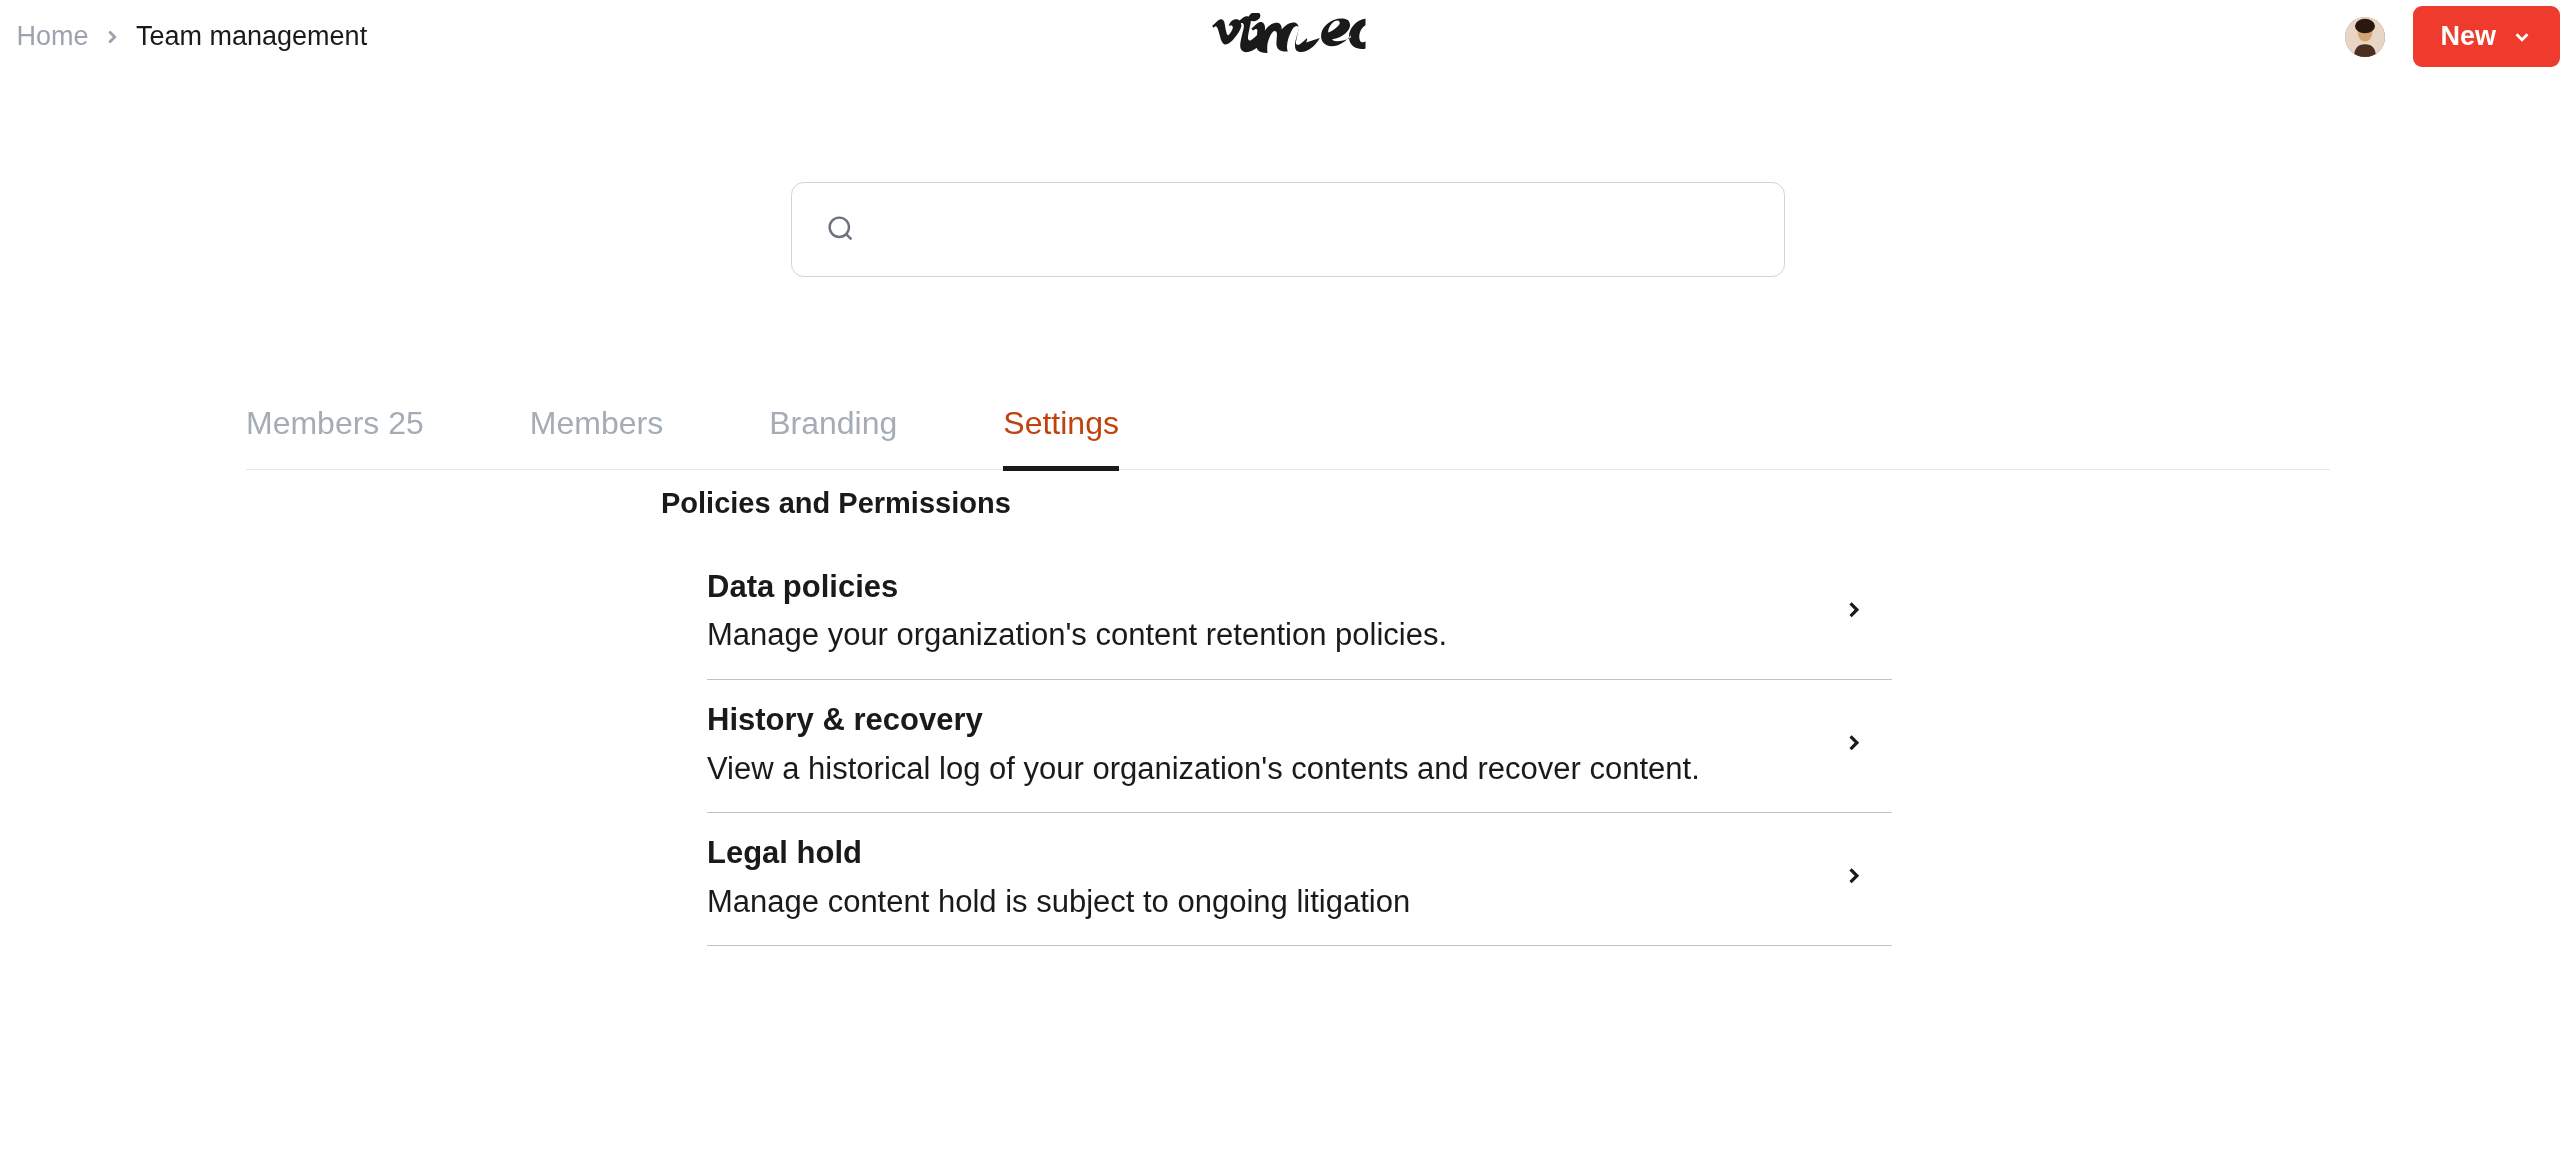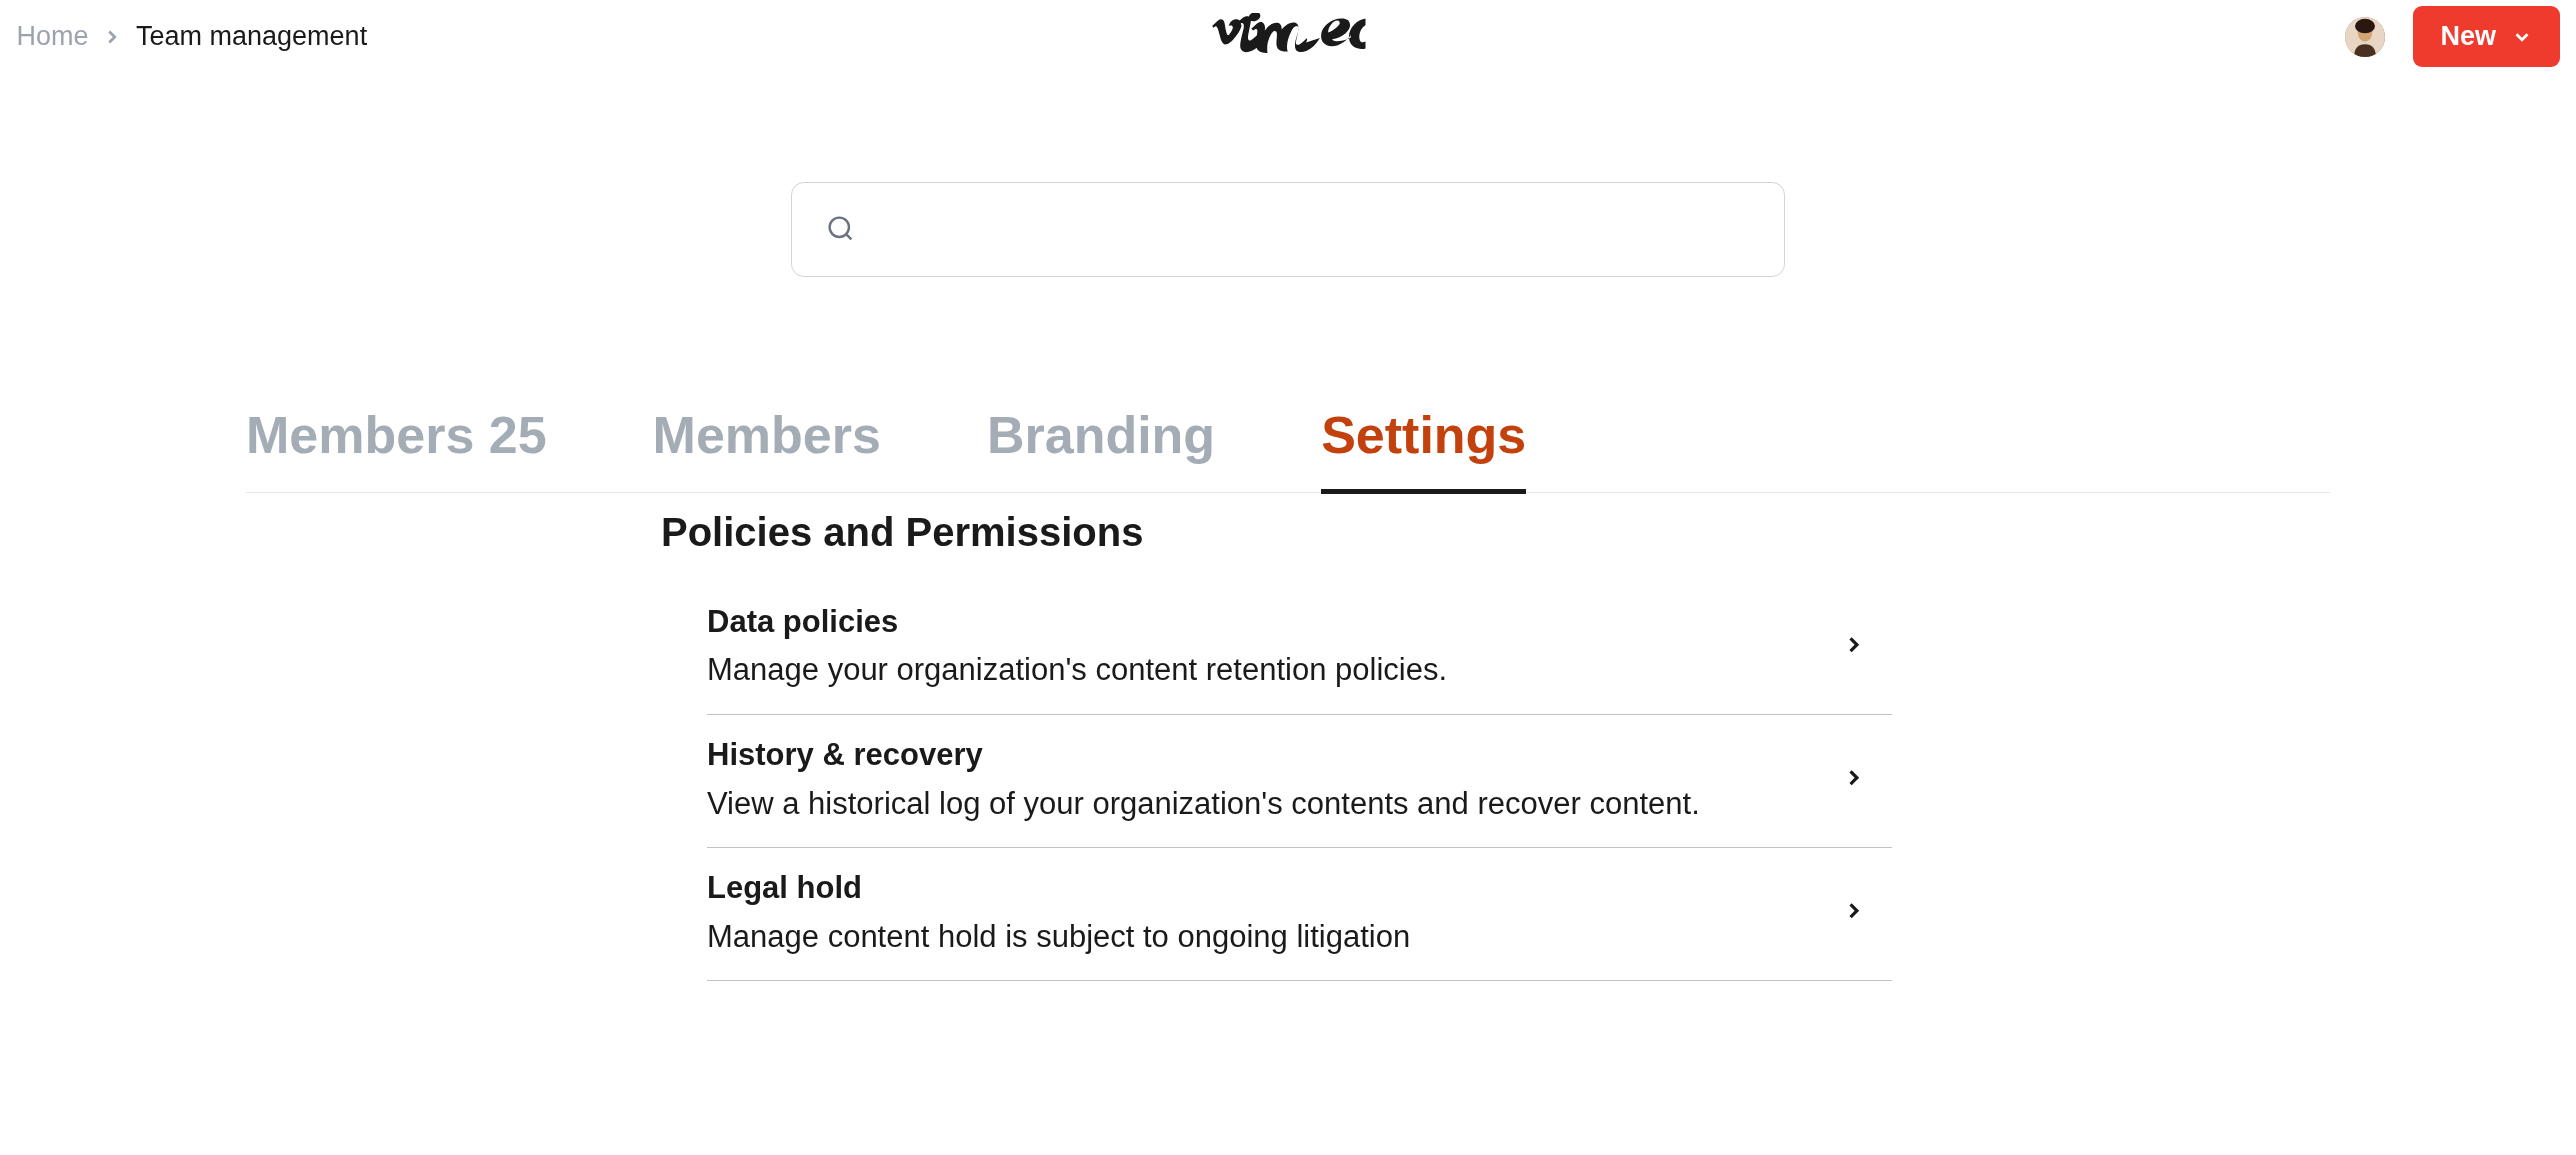--- a/index.html
+++ b/index.html
@@ -135,22 +135,22 @@
     }
     
     .tabs {
       display: flex;
       gap: 106px;
       border-bottom: 1.8px solid #e5e7eb;
       padding-left: 0;
     }
     
     .tab {
-      font-size: 52px;
-      font-weight: 700;
+      font-size: 32px;
+      font-weight: 400;
       color: #a4acb5;
       padding-bottom: 24px;
       cursor: pointer;
       border-bottom: 5.5px solid transparent;
       margin-bottom: -1.8px;
     }
     
     .tab.active {
       color: #c2410c;
       border-bottom-color: #1a1a1a;
@@ -159,21 +159,21 @@
     .content {
       padding: 0 246px;
       margin-top: 16.4px;
     }
     
     .content-inner {
       padding-left: 415px;
     }
     
     .section-title {
-      font-size: 40px;
+      font-size: 29px;
       font-weight: 700;
       color: #1a1a1a;
       margin-bottom: 27px;
     }
     
     .settings-list {
       padding-left: 46px;
       width: 1231px;
     }
     

